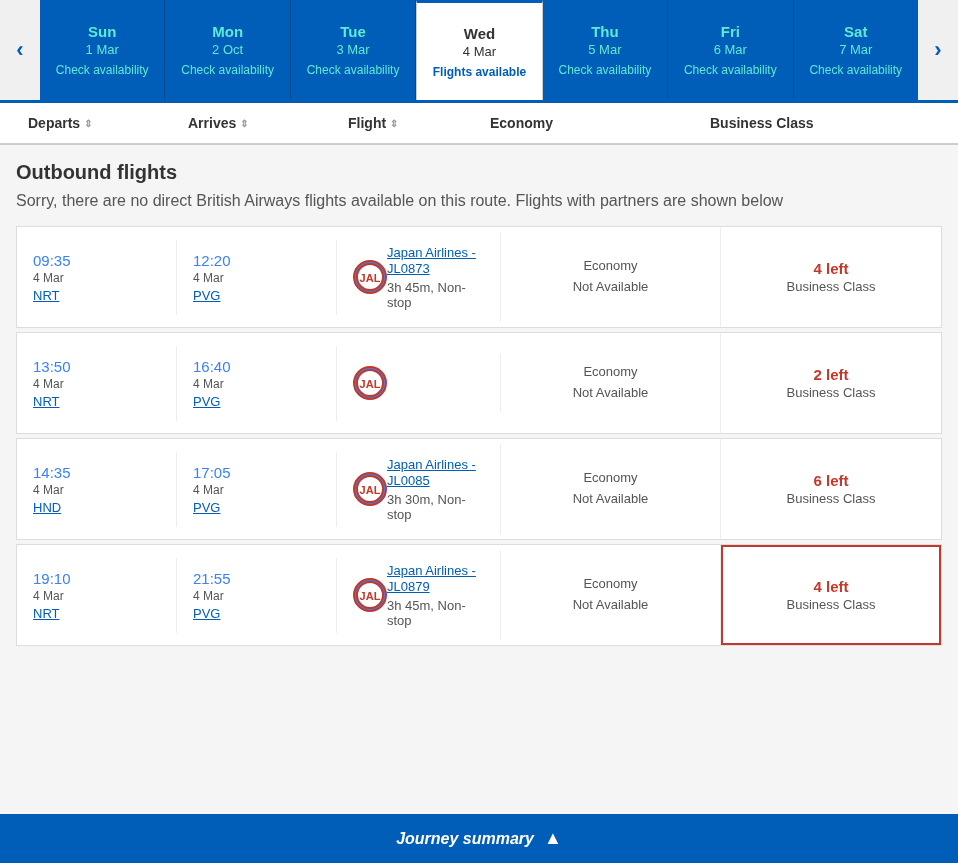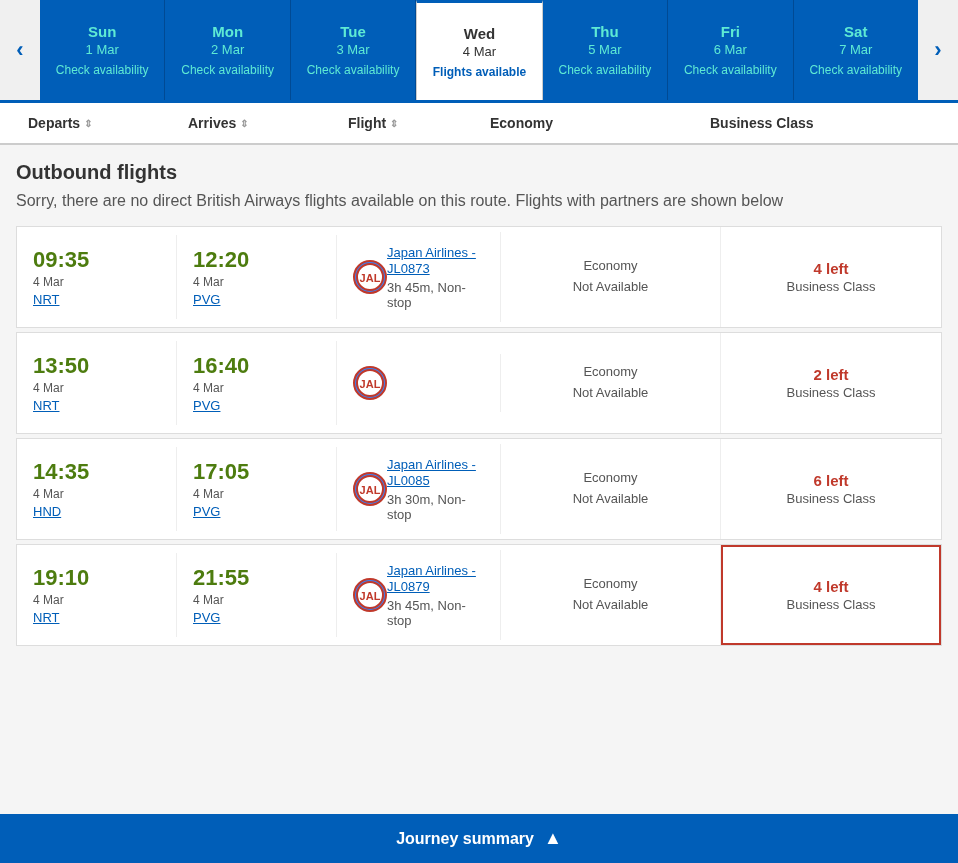--- a/index.html
+++ b/index.html
@@ -90,21 +90,21 @@
       background: #fff;
       border: 1px solid #ddd;
       margin-bottom: 4px;
       align-items: center;
       min-height: 100px;
     }
     .flight-departs, .flight-arrives {
       padding: 12px 16px;
       border-right: 1px solid #eee;
     }
-    .flight-time { font-size: 22px; font-weight: bold; color: #4d7c0f; }
+    .flight-time { font-size: 15px; font-weight: normal; color: #3b82f6; }
     .flight-date { font-size: 12px; color: #555; margin: 2px 0; }
     .flight-airport { color: #005eb8; font-size: 13px; cursor: pointer; text-decoration: underline; }
 
     .flight-info {
       padding: 12px 16px;
       border-right: 1px solid #eee;
     }
     .flight-name { color: #005eb8; text-decoration: underline; cursor: pointer; font-size: 13px; }
     .flight-duration { font-size: 13px; color: #555; margin-top: 4px; }
     .flight-info-inner { display: flex; align-items: center; }
@@ -138,20 +138,21 @@
       display: flex;
       align-items: center;
       justify-content: center;
       background: #005eb8;
       color: #fff;
       padding: 14px 24px;
       cursor: pointer;
       font-size: 16px;
       font-weight: bold;
       z-index: 100;
+      font-style: italic;
     }
     .journey-summary-bar .chevron { margin-left: 10px; font-size: 18px; }
 
     
     .jal-logo {
       width: 34px;
       height: 34px;
       border-radius: 50%;
       background: #3b82f6;
       border: 2px solid #c0392b;
@@ -170,21 +171,21 @@
   <button class="date-nav-arrow">‹</button>
   <div class="date-cells">
 
   <div class="date-cell">
     <span class="day-name">Sun</span>
     <span class="day-num">1 Mar</span>
     <span class="avail">Check availability</span>
   </div>
       <div class="date-cell">
     <span class="day-name">Mon</span>
-    <span class="day-num">2 Mar</span>
+    <span class="day-num">2 Oct</span>
     <span class="avail">Check availability</span>
   </div>
       <div class="date-cell">
     <span class="day-name">Tue</span>
     <span class="day-num">3 Mar</span>
     <span class="avail">Check availability</span>
   </div>
       <div class="date-cell active">
     <span class="day-name">Wed</span>
     <span class="day-num">4 Mar</span>

